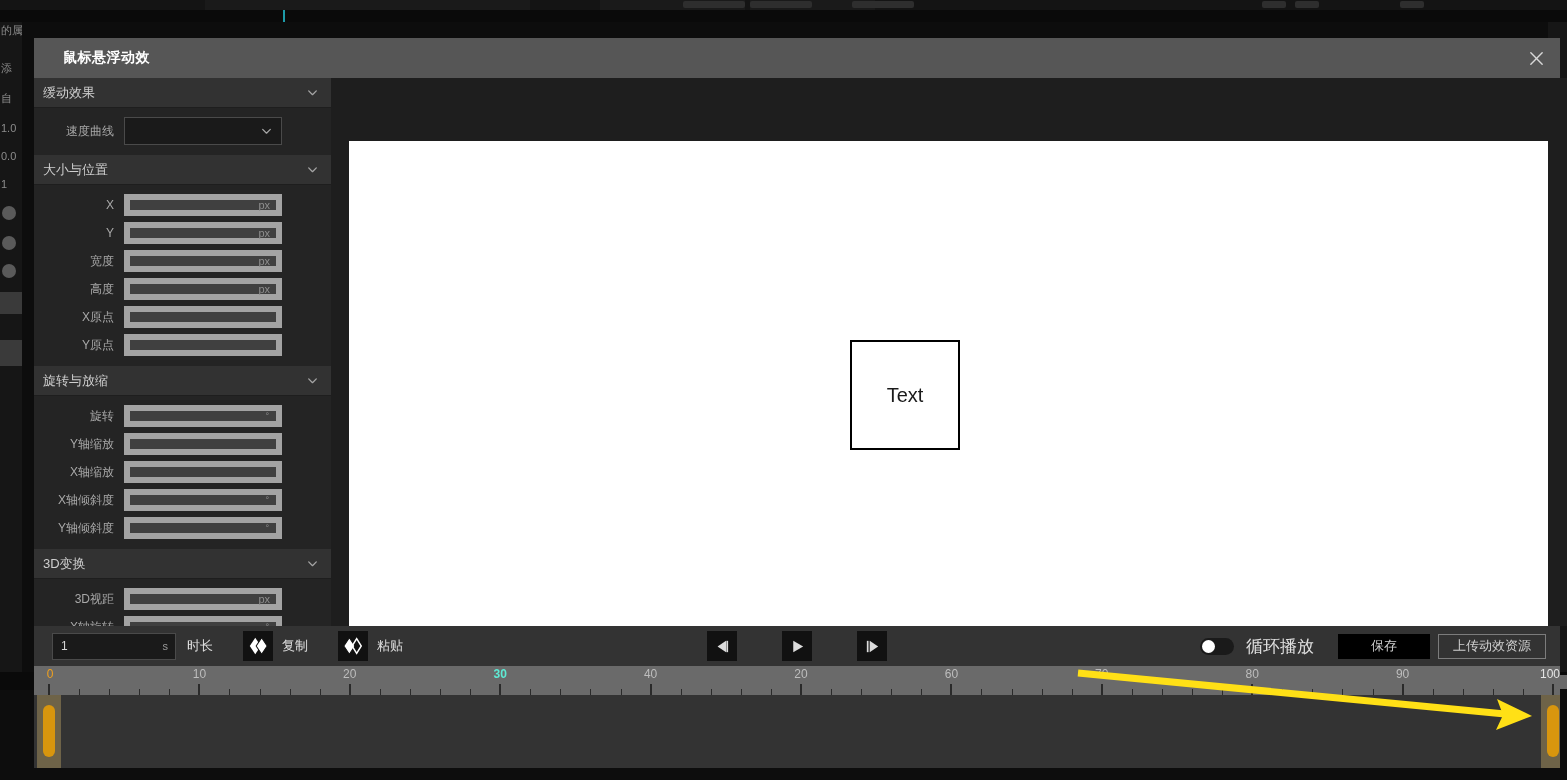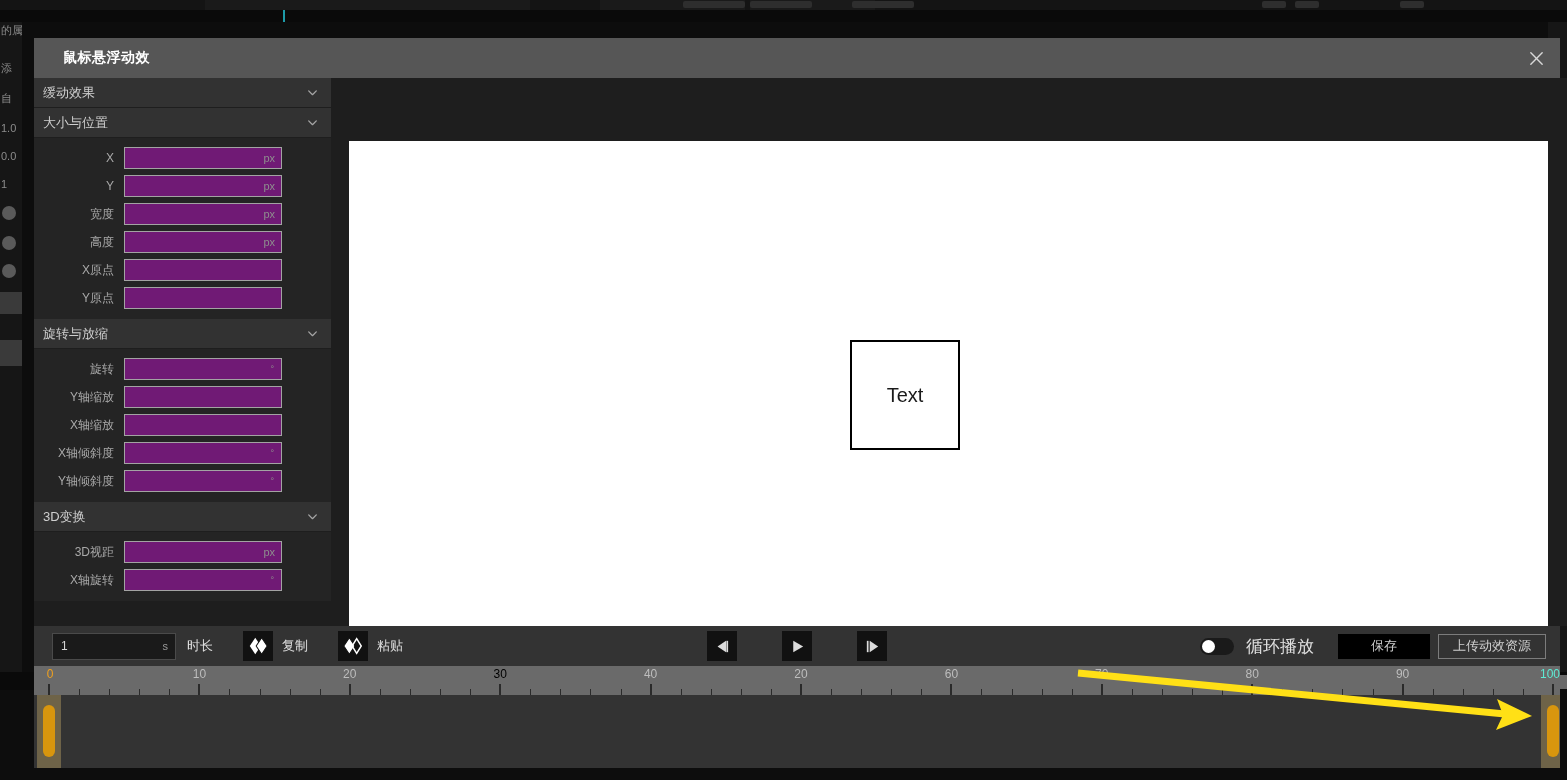--- a/index.html
+++ b/index.html
@@ -54,22 +54,22 @@
                border-bottom: 1px solid #1e1e1e; }
   .sect-head span.lbl { color: #cfcfcf; font-size: 13px; }
   .chev { width: 13px; height: 13px; display: inline-block; }
   .chev svg { width: 13px; height: 13px; display: block; }
   .sect-body { background: #242424; padding: 6px 0 7px 0; }
 
   .row { display: flex; align-items: center; height: 28px; margin-bottom: 0; }
   .row + .row { margin-top: 0; }
   .row .rlbl { width: 90px; flex: 0 0 90px; text-align: right; padding-right: 10px;
                color: #a8a8a8; font-size: 12px; }
-  .field { position: relative; width: 158px; height: 22px; background: #701a75;
-           border: 1px solid #a3a3a3; }
+  .field { position: relative; width: 158px; height: 22px; background: #404040;
+           border: 6px solid #a3a3a3; }
   .field input { width: 100%; height: 100%; background: transparent; border: 0; outline: 0;
                  color: #d6d6d6; font-size: 12px; padding: 0 26px 0 6px;
                  font-family: "Liberation Sans", sans-serif; }
   .unit { position: absolute; right: 6px; top: 50%; transform: translateY(-50%);
           color: #8e8e8e; font-size: 11px; pointer-events: none; }
   .unit.deg { font-size: 9px; right: 7px; }
   .sel { position: relative; width: 158px; height: 28px; background: #1a1a1a;
          border: 1px solid #4a4a4a; display: flex; align-items: center; cursor: pointer; }
   .sel .selval { color: #d0d0d0; font-size: 12px; padding-left: 8px; }
   .sel .chev { position: absolute; right: 8px; top: 50%; transform: translateY(-50%); }
@@ -198,20 +198,33 @@
 
       <div class="props">
 
         <div class="sect-head">
           <span class="lbl">缓动效果</span>
           <span class="chev">
             <svg viewBox="0 0 24 24" fill="none" stroke="#a5a5a5" stroke-width="2.4" stroke-linecap="round" stroke-linejoin="round">
                 <polyline points="5,9 12,16 19,9"></polyline>
               </svg>
           </span>
+        </div>
+        <div class="sect-body">
+          <div class="row" style="height:34px;">
+            <div class="rlbl">速度曲线</div>
+            <div class="sel">
+              <span class="selval"></span>
+              <span class="chev">
+                <svg viewBox="0 0 24 24" fill="none" stroke="#a5a5a5" stroke-width="2.4" stroke-linecap="round" stroke-linejoin="round">
+                    <polyline points="5,9 12,16 19,9"></polyline>
+                  </svg>
+              </span>
+            </div>
+          </div>
         </div>
 
         <div class="sect-head">
           <span class="lbl">大小与位置</span>
           <span class="chev">
             <svg viewBox="0 0 24 24" fill="none" stroke="#a5a5a5" stroke-width="2.4" stroke-linecap="round" stroke-linejoin="round">
                 <polyline points="5,9 12,16 19,9"></polyline>
               </svg>
           </span>
         </div>
@@ -443,28 +456,28 @@
           <div class="tick minor" style="left: 1338.52px;"></div>
           <div class="tick major" style="left: 1367.6px;"></div>
           <div class="tick minor" style="left: 1398.68px;"></div>
           <div class="tick minor" style="left: 1428.76px;"></div>
           <div class="tick minor" style="left: 1458.84px;"></div>
           <div class="tick minor" style="left: 1488.92px;"></div>
           <div class="tick major" style="left: 1518px;"></div>
           <div class="tlabel accent" style="left: 16px; color: rgb(240, 161, 30);">0</div>
           <div class="tlabel" style="left: 165.4px; color: rgb(189, 189, 189);">10</div>
           <div class="tlabel" style="left: 315.8px; color: rgb(189, 189, 189);">20</div>
-          <div class="tlabel" style="left: 466.2px; color: #000000;">30</div>
+          <div class="tlabel" style="left: 466.2px; color: #5eead4; font-weight: bold;">30</div>
           <div class="tlabel" style="left: 616.6px; color: rgb(189, 189, 189);">40</div>
           <div class="tlabel" style="left: 767px; color: rgb(189, 189, 189);">20</div>
           <div class="tlabel" style="left: 917.4px; color: rgb(189, 189, 189);">60</div>
           <div class="tlabel" style="left: 1067.8px; color: rgb(189, 189, 189);">70</div>
           <div class="tlabel" style="left: 1218.2px; color: rgb(189, 189, 189);">80</div>
           <div class="tlabel" style="left: 1368.6px; color: rgb(189, 189, 189);">90</div>
-          <div class="tlabel accent" style="left: 1506px; transform: none; color: #5eead4;">100</div>
+          <div class="tlabel accent" style="left: 1506px; transform: none; color: #e5e5e5;">100</div>
         </div>
       <div class="track" id="track">
           <div class="kf-bg" style="left: 3px;"></div>
           <div class="kf-bar" style="left: 9px; top: 10px; height: 52px; background: rgb(216, 150, 14);"></div>
           <div class="kf-bg" style="left: 1507px;"></div>
           <div class="kf-bar" style="left: 1513px; top: 10px; height: 52px; background: rgb(216, 150, 14);"></div>
         </div>
       <div class="tl-foot"></div>
     </div>
   </div>

